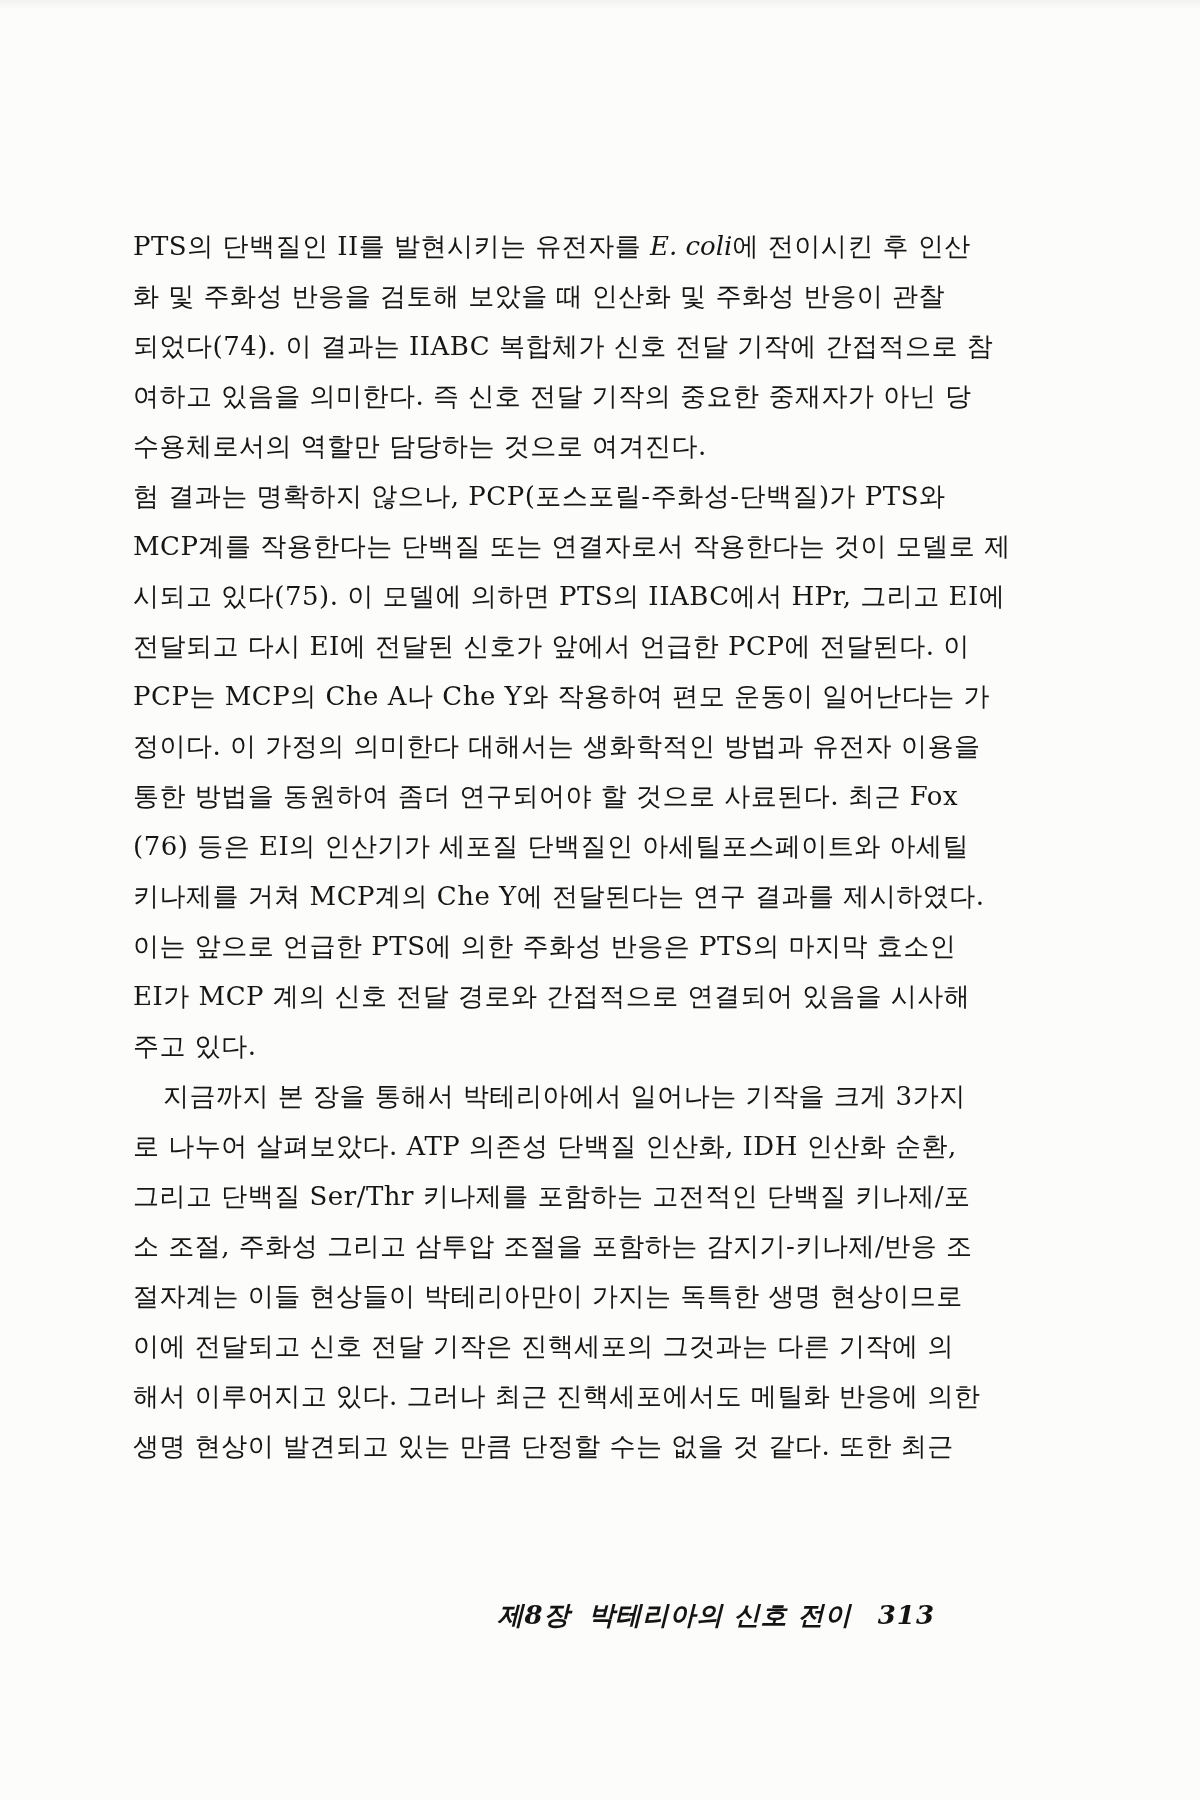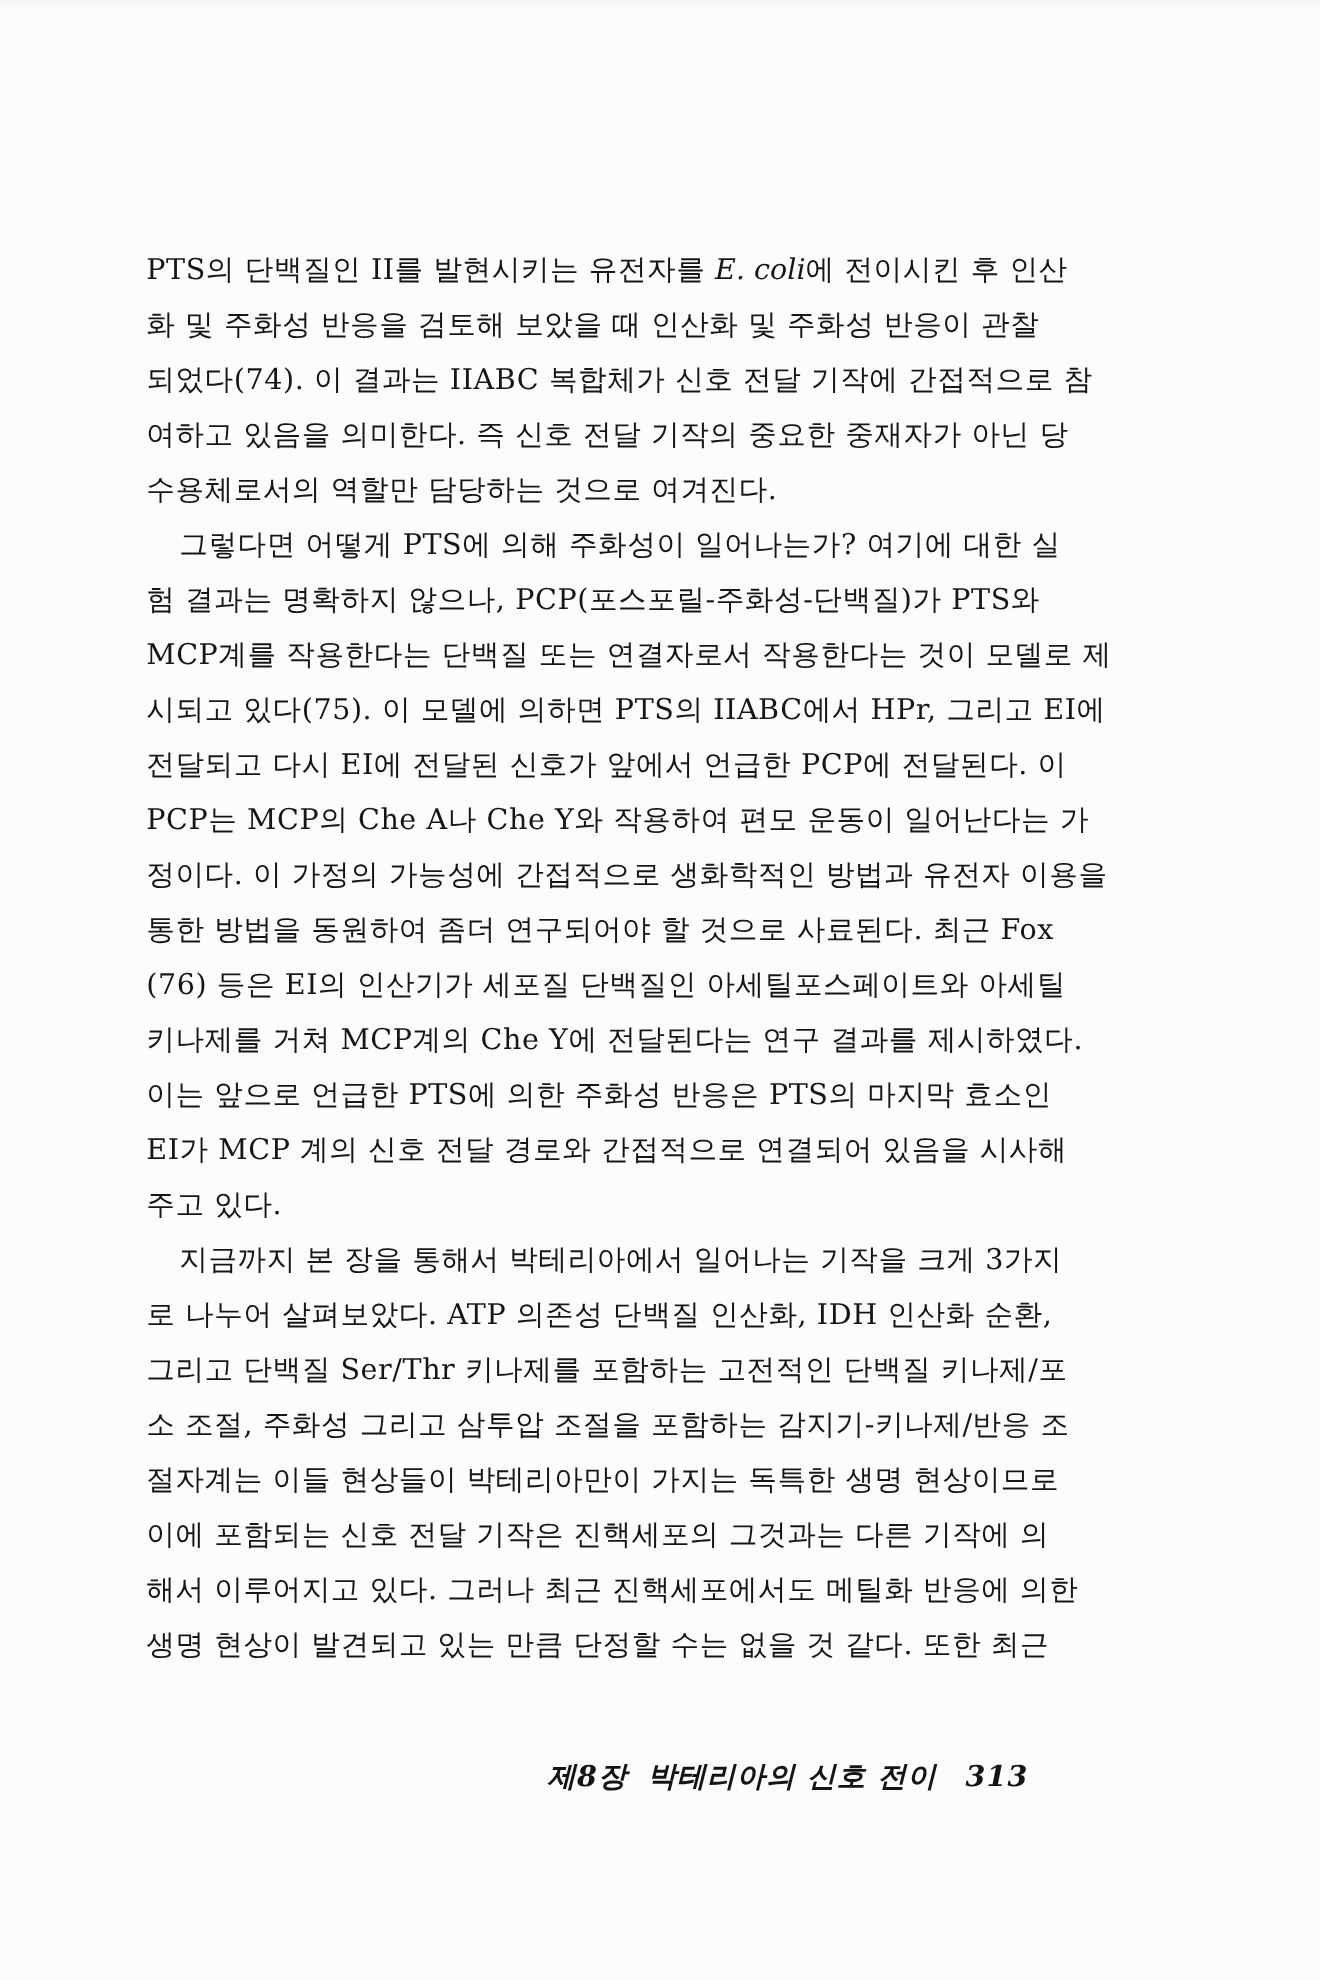--- a/index.html
+++ b/index.html
@@ -70,39 +70,38 @@
 
 <div class="page">
 
   <div class="body-text">
 
   <div class="line">PTS의 단백질인 II를 발현시키는 유전자를 <i>E. coli</i>에 전이시킨 후 인산</div>
       <div class="line">화 및 주화성 반응을 검토해 보았을 때 인산화 및 주화성 반응이 관찰</div>
       <div class="line">되었다(74). 이 결과는 IIABC 복합체가 신호 전달 기작에 간접적으로 참</div>
       <div class="line">여하고 있음을 의미한다. 즉 신호 전달 기작의 중요한 중재자가 아닌 당</div>
       <div class="line short">수용체로서의 역할만 담당하는 것으로 여겨진다.</div>
-      <div class="line indent">그렇다면 어떻게 PTS에 의해 주화성이 일어나는가? 여기에 대한 실</div>
       <div class="line">험 결과는 명확하지 않으나, PCP(포스포릴-주화성-단백질)가 PTS와</div>
       <div class="line">MCP계를 작용한다는 단백질 또는 연결자로서 작용한다는 것이 모델로 제</div>
       <div class="line">시되고 있다(75). 이 모델에 의하면 PTS의 IIABC에서 HPr, 그리고 EI에</div>
       <div class="line">전달되고 다시 EI에 전달된 신호가 앞에서 언급한 PCP에 전달된다. 이</div>
       <div class="line">PCP는 MCP의 Che A나 Che Y와 작용하여 편모 운동이 일어난다는 가</div>
-      <div class="line">정이다. 이 가정의 가능성에 간접적으로 생화학적인 방법과 유전자 이용을</div>
+      <div class="line">정이다. 이 가정의 의미한다 대해서는 생화학적인 방법과 유전자 이용을</div>
       <div class="line">통한 방법을 동원하여 좀더 연구되어야 할 것으로 사료된다. 최근 Fox</div>
       <div class="line">(76) 등은 EI의 인산기가 세포질 단백질인 아세틸포스페이트와 아세틸</div>
       <div class="line">키나제를 거쳐 MCP계의 Che Y에 전달된다는 연구 결과를 제시하였다.</div>
       <div class="line">이는 앞으로 언급한 PTS에 의한 주화성 반응은 PTS의 마지막 효소인</div>
       <div class="line">EI가 MCP 계의 신호 전달 경로와 간접적으로 연결되어 있음을 시사해</div>
       <div class="line short">주고 있다.</div>
       <div class="line indent">지금까지 본 장을 통해서 박테리아에서 일어나는 기작을 크게 3가지</div>
       <div class="line">로 나누어 살펴보았다. ATP 의존성 단백질 인산화, IDH 인산화 순환,</div>
       <div class="line">그리고 단백질 Ser/Thr 키나제를 포함하는 고전적인 단백질 키나제/포</div>
       <div class="line">소 조절, 주화성 그리고 삼투압 조절을 포함하는 감지기-키나제/반응 조</div>
       <div class="line">절자계는 이들 현상들이 박테리아만이 가지는 독특한 생명 현상이므로</div>
-      <div class="line">이에 포함되는 신호 전달 기작은 진핵세포의 그것과는 다른 기작에 의</div>
+      <div class="line">이에 전달되고 신호 전달 기작은 진핵세포의 그것과는 다른 기작에 의</div>
       <div class="line">해서 이루어지고 있다. 그러나 최근 진핵세포에서도 메틸화 반응에 의한</div>
       <div class="line">생명 현상이 발견되고 있는 만큼 단정할 수는 없을 것 같다. 또한 최근</div>
     </div>
 
   <div class="footer">
     <span class="chapter">제8장</span><span class="title">박테리아의 신호 전이</span><span class="page-number">313</span>
   </div>
 
 </div>
 

